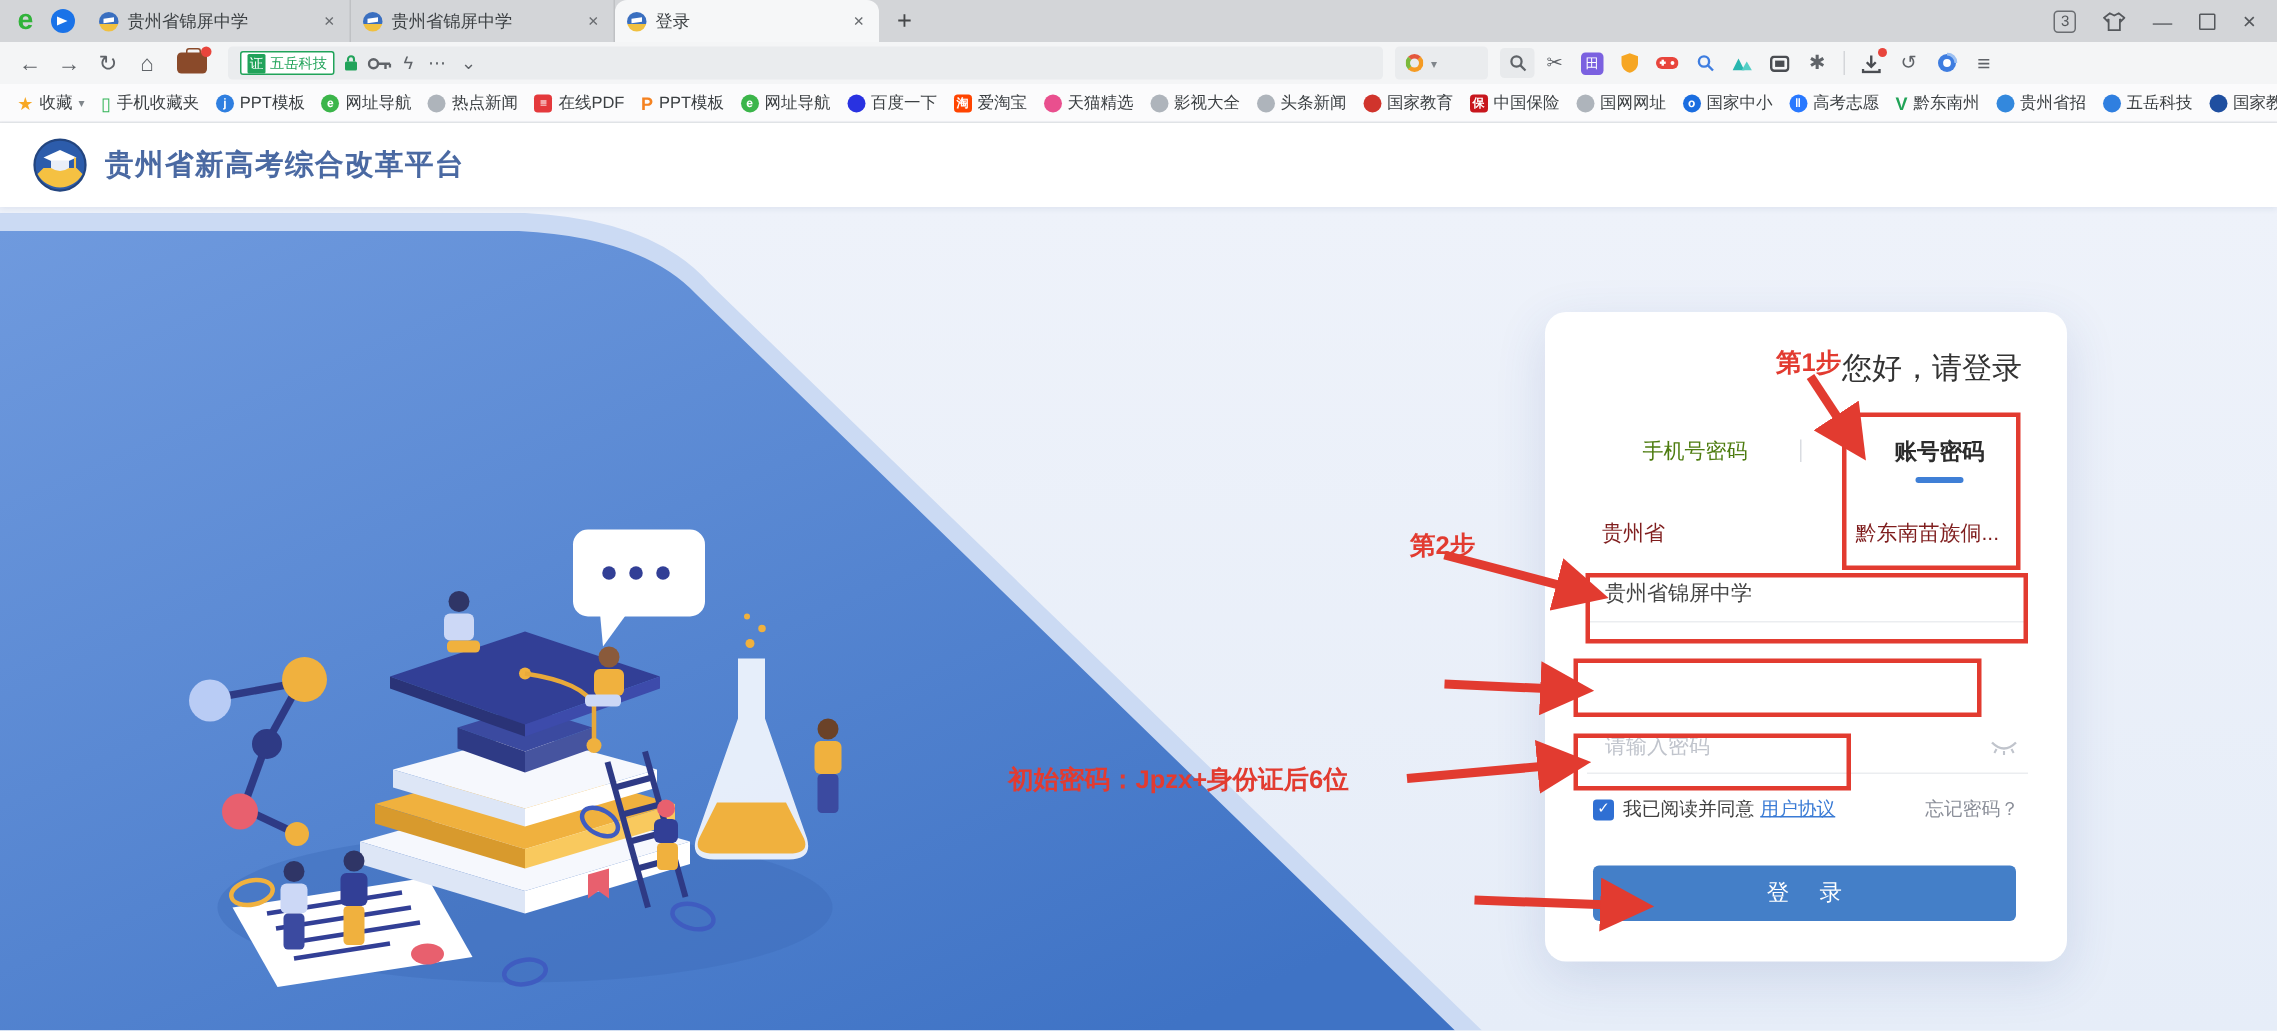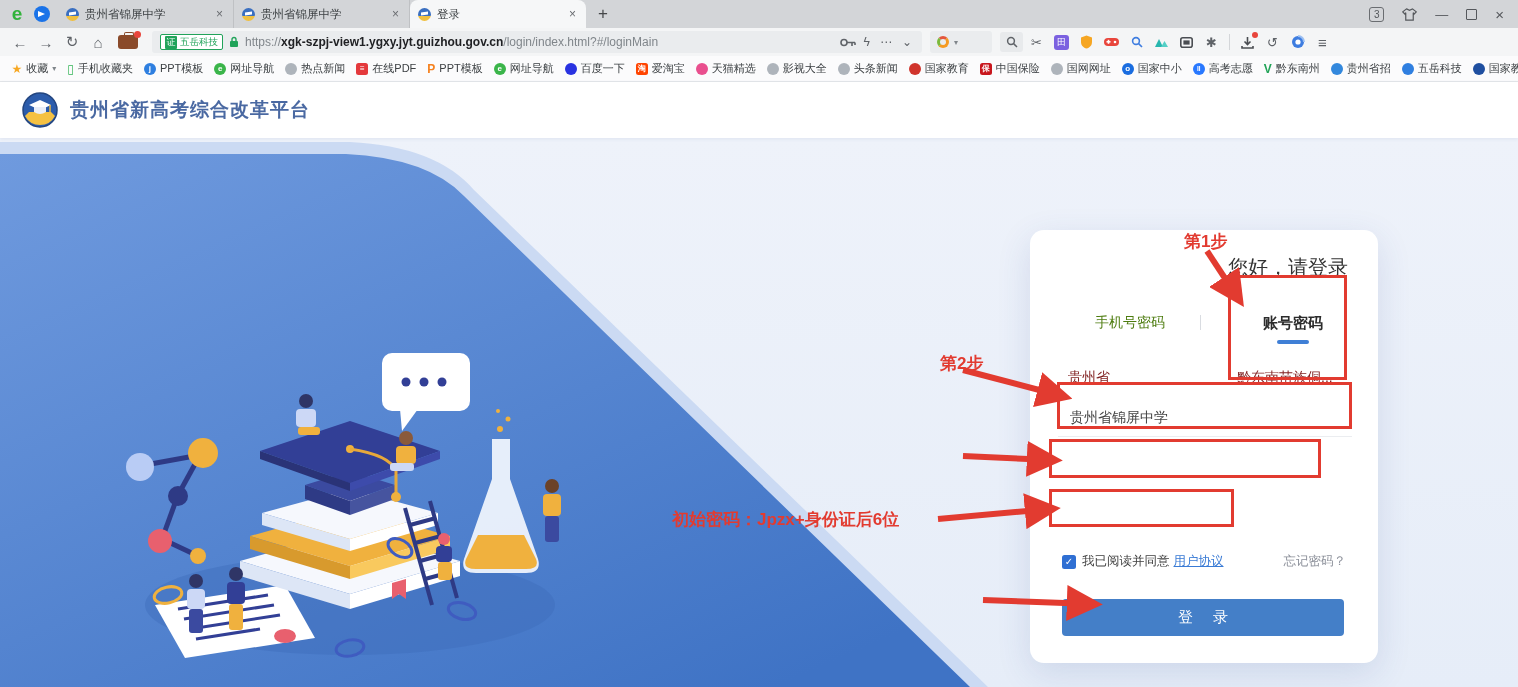--- a/index.html
+++ b/index.html
@@ -50,21 +50,21 @@
 
   
   .page-header{height:56px;background:#fff;display:flex;align-items:center;gap:12px;padding-left:22px;box-shadow:0 1px 4px rgba(40,60,110,.08);position:relative;z-index:2}
   .site-title{font-size:19px;font-weight:bold;color:#4a69a2;letter-spacing:1px}
   .page-body{position:relative;height:549px;background:linear-gradient(180deg,#eef2fa,#e6edf8)}
   .shape-svg,.arrow-svg{position:absolute;left:0;top:0;width:1518px;height:549px}
   .arrow-svg{pointer-events:none;z-index:6}
   .illus{position:absolute;left:100px;top:205px;width:480px;height:330px;z-index:1}
 
   
-  .card{position:absolute;left:1030px;top:92px;width:348px;height:433px;background:#fff;border-radius:14px;box-shadow:0 10px 34px rgba(50,80,150,.14);z-index:3}
+  .card{position:absolute;left:1030px;top:70px;width:348px;height:433px;background:#fff;border-radius:14px;box-shadow:0 10px 34px rgba(50,80,150,.14);z-index:3}
   .greet{position:absolute;right:30px;top:24px;font-size:20px;color:#333}
   .ltab{position:absolute;top:84px;font-size:14px;color:#4d7c0f}
   .ltab.phone{left:65px}
   .ltab.acct{left:233px;font-size:15px;font-weight:bold;color:#2c2c2c}
   .ltab-div{position:absolute;left:170px;top:85px;width:1px;height:15px;background:#d9dce1}
   .ltab-underline{position:absolute;left:247px;top:110px;width:32px;height:3.5px;border-radius:2px;background:#3f7fd6}
   .sel{position:absolute;top:139px;font-size:14px;color:#7f1d1d}
   .sel.prov{left:38px}
   .sel.city{left:207px;max-width:130px;white-space:nowrap;overflow:hidden}
   .field{position:absolute;left:28px;width:294px;border-bottom:1px solid #ebedf0}
@@ -136,21 +136,20 @@
   <span class="case"></span>
   <div class="urlbox">
     <span class="gov-badge">
       <span class="gov-seal">证</span>
       <span>五岳科技</span>
     </span>
     <svg width="10" height="12" viewBox="0 0 10 12">
         <rect x="1" y="5" width="8" height="6" rx="1" fill="#21a35a"></rect>
         <path d="M3,5 V3.5 a2,2 0 0 1 4,0 V5" fill="none" stroke="#21a35a" stroke-width="1.4"></path>
       </svg>
-    <span class="url"><span>https://</span><b>xgk-szpj-view1.ygxy.jyt.guizhou.gov.cn</b><span>/login/index.html?#/loginMain</span></span>
     <svg width="16" height="9" viewBox="0 0 16 9">
         <circle cx="4" cy="4.5" r="3" fill="none" stroke="#5f6368" stroke-width="1.6"></circle>
         <path d="M7,4.5 H15 M12,4.5 V8 M15,4.5 V7" stroke="#5f6368" stroke-width="1.6" fill="none"></path>
       </svg>
     <span class="url-ic">ϟ</span>
     <span class="url-ic">⋯</span>
     <span class="url-ic">⌄</span>
   </div>
   <div class="searchbox">
     <span class="ring"></span>
@@ -435,20 +434,29 @@
 
   <div class="card">
     <div class="greet">您好，请登录</div>
     <div class="ltab phone">手机号密码</div>
     <div class="ltab-div"></div>
     <div class="ltab acct">账号密码</div>
     <div class="ltab-underline"></div>
     <div class="sel prov">贵州省</div>
     <div class="sel city">黔东南苗族侗...</div>
     <div class="field f-school"><input value="贵州省锦屏中学" style=""></div>
+    <div class="field f-pass">
+      <input type="text" placeholder="请输入密码" style="">
+      <svg class="eye" width="20" height="11" viewBox="0 0 20 11">
+        <path d="M2,2 Q10,10 18,2" fill="none" stroke="#c0c4cc" stroke-width="1.6"></path>
+        <line x1="5" y1="6.4" x2="3.6" y2="9" stroke="#c0c4cc" stroke-width="1.4"></line>
+        <line x1="10" y1="7.6" x2="10" y2="10.4" stroke="#c0c4cc" stroke-width="1.4"></line>
+        <line x1="15" y1="6.4" x2="16.4" y2="9" stroke="#c0c4cc" stroke-width="1.4"></line>
+      </svg>
+    </div>
     <div class="agree-row">
       <span class="cbx">✓</span>
       <span>我已阅读并同意</span>
       <span class="link">用户协议</span>
       <span class="forgot">忘记密码？</span>
     </div>
     <button class="login-btn">登 录</button>
   </div>
 
   <div class="rbox rb1"></div>

